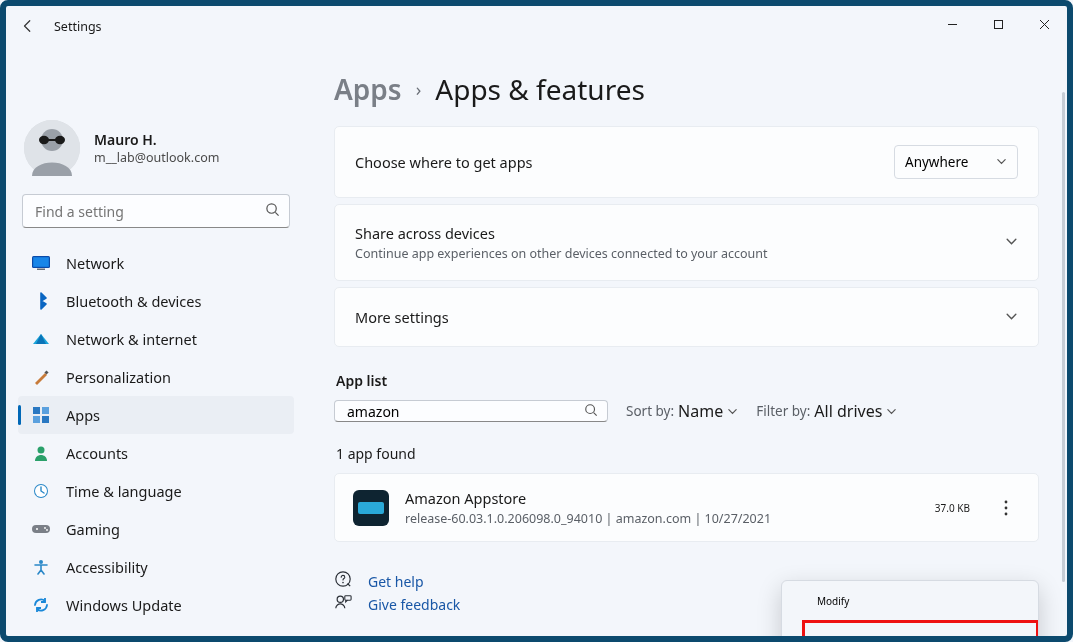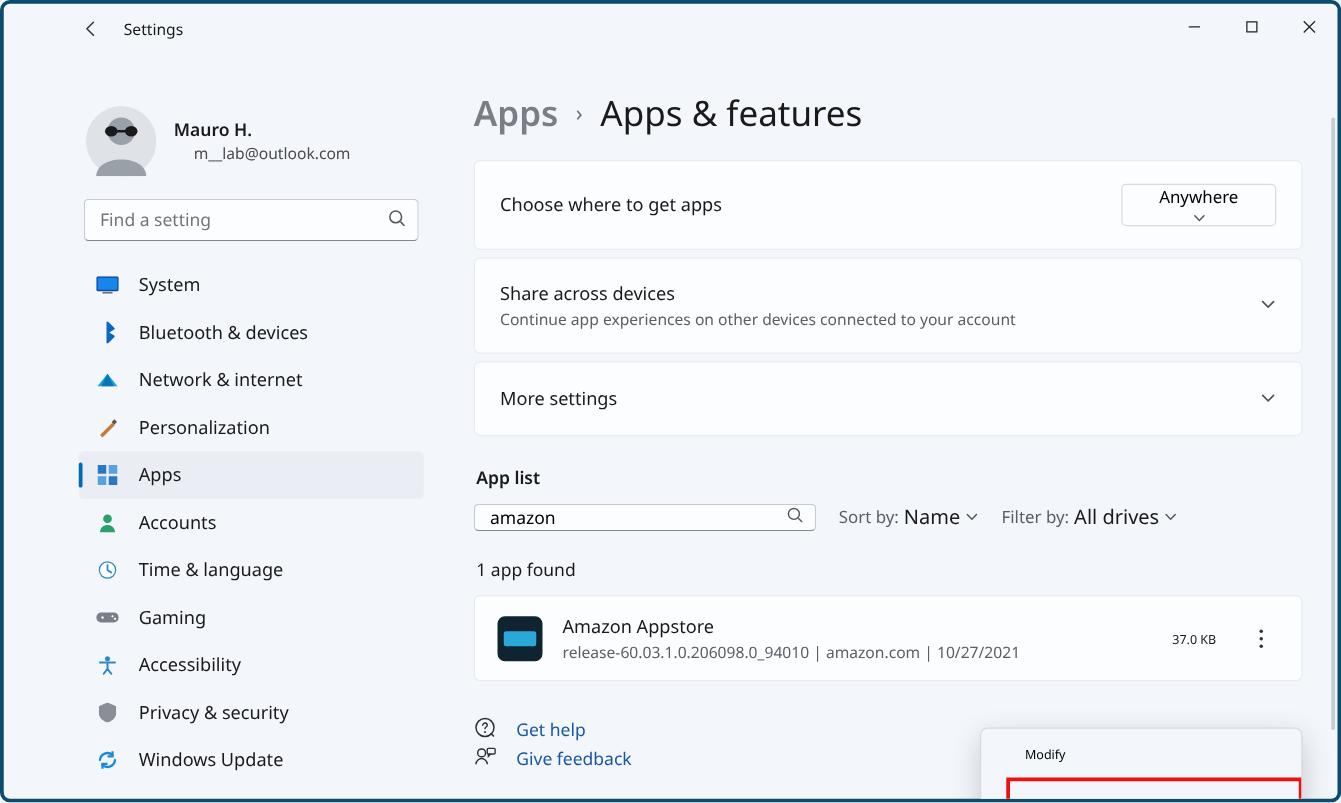--- a/index.html
+++ b/index.html
@@ -1,46 +1,46 @@
 <!DOCTYPE html>
 <html><head>
 <meta charset="utf-8">
 <style>
   * { box-sizing: border-box; margin: 0; padding: 0; font-family: "Segoe UI", system-ui, sans-serif; }
   body { background: #f3f6fb; width: 1073px; height: 642px; overflow: hidden; position: relative; }
-  .window { width: 1073px; height: 642px; background: #f3f6fb; border: 3px solid #0c4a6e; border-radius: 8px; position: relative; padding-left: 48px; }
+  .window { width: 1073px; height: 642px; background: #f3f6fb; border: 6px solid #0c4a6e; border-radius: 8px; position: relative; }
   .titlebar { height: 40px; display: flex; align-items: center; padding: 0 8px; }
   .tb-back { width: 28px; height: 28px; display:flex; align-items:center; justify-content:center; cursor:pointer; border-radius:4px; }
   .tb-title { font-size: 12.5px; margin-left: 12px; color:#1a1a1a;}
   .win-controls { position:absolute; top:0; right:0; display:flex; height:40px;}
   .win-btn { width:46px; height:36px; display:flex; align-items:center; justify-content:center; cursor:pointer;}
   .content { display:flex; height: calc(100% - 40px); align-items: flex-end;}
   .sidebar { width: 300px; padding: 16px 12px 12px 12px; }
   .profile { display:flex; align-items:center; gap:14px; padding: 4px 6px 18px 6px;}
   .avatar { width:56px; height:56px; border-radius:50%; background:#d9dde2; display:flex; align-items:center; justify-content:center; position:relative;}
   .avatar svg{width:56px;height:56px;}
   .profile-name{font-weight:600; font-size:14px; color:#1a1a1a;}
-  .profile-email{font-size:12.5px; color:#4a4a4a;margin-left:16px;}
+  .profile-email{font-size:12.5px; color:#4a4a4a;}
   .search { position:relative; margin: 0 4px 16px 4px;}
   .search input { width:100%; height:34px; border:1px solid #c6cbd3; border-bottom:1.5px solid #888; border-radius:4px; background:#fcfdff; padding: 0 36px 0 12px; font-size:14px; color:#333; outline:none;}
   .search .icon { position:absolute; right:10px; top:50%; transform:translateY(-50%); color:#555;}
   .nav { display:flex; flex-direction:column; gap:0; margin-top:6px;}
   .nav-item { display:flex; align-items:center; gap:16px; height:38px; padding:0 14px; border-radius:4px; cursor:pointer; font-size:14.5px; color:#1a1a1a; position:relative;}
   .nav-item.active{background:#eaeef4;}
   .nav-item.active::before{content:""; position:absolute; left:0; top:9px; bottom:9px; width:3px; background:#0168b7; border-radius:2px;}
   .nav-icon{width:18px; height:18px; display:flex; align-items:center; justify-content:center;}
   .main { flex:1; padding: 22px 28px 20px 28px; overflow:hidden; position:relative;}
   .breadcrumb { display:flex; align-items:center; gap:14px; margin-bottom:18px;}
   .bc-parent{font-size:28px; font-weight:600; color:#7a7f87;}
   .bc-chevron{color:#6a6f77; font-size:18px;}
   .bc-current{font-size:28px; font-weight:400; color:#1a1a1a;}
   .card { background:#fcfdfe; border:1px solid #e8ecf1; border-radius:5px; padding:18px 20px; margin-bottom:6px; display:flex; align-items:center; justify-content:space-between;}
   .card .title{font-size:14.5px; color:#1a1a1a;}
   .card .sub{font-size:12.5px; color:#5a5f66; margin-top:2px;}
-  .select-box{background:#fcfdfe; border:1px solid #d6dbe2; border-radius:4px; height:34px; min-width:124px; display:flex; align-items:center; justify-content:space-between; padding:0 10px; font-size:13.5px; cursor:pointer;flex-direction:column;}
+  .select-box{background:#fcfdfe; border:1px solid #d6dbe2; border-radius:4px; height:34px; min-width:124px; display:flex; align-items:center; justify-content:space-between; padding:0 10px; font-size:13.5px; cursor:pointer;}
   .chevron{color:#4a4f56;}
   .section-label{font-size:14px; color:#1a1a1a; margin:24px 0 10px 2px; font-weight:600;}
   .filter-row{display:flex; align-items:center; gap:18px;}
   .search-app{position:relative; width:274px;}
   .search-app input{width:100%; height:22px; border:1px solid #c6cbd3; border-bottom:1.5px solid #888; border-radius:4px; background:#fcfdff; padding:0 34px 0 12px; font-size:14px; outline:none;}
   .search-app .icon{position:absolute; right:10px; top:50%; transform:translateY(-50%); color:#555;}
   .filter-lbl{font-size:13.5px; color:#5a5f66;}
   .filter-val{color:#1a1a1a;}
   .filter-ctrl{display:flex; align-items:center; gap:4px; cursor:pointer;}
   .count{font-size:14px; margin:22px 0 10px 2px; color:#1a1a1a;}
@@ -121,21 +121,21 @@
 
       <div class="nav" id="nav">
           <div class="nav-item">
             <span class="nav-icon">
               <svg width="18" height="14" viewBox="0 0 18 14">
                 <rect x="0" y="0" width="18" height="12" rx="1.5" fill="#0a4aa8"></rect>
                 <rect x="1.2" y="1.2" width="15.6" height="9.6" fill="#1886e8"></rect>
                 <rect x="5" y="12.5" width="8" height="1.5" fill="#6a6f77"></rect>
               </svg>
             </span>
-            <span>System</span>
+            <span>Network</span>
           </div>
           <div class="nav-item">
             <span class="nav-icon">
               <svg width="14" height="18" viewBox="0 0 12 18">
                 <path d="M6 1v16l5-5-5-3 5-3-5-5z" stroke="#0a66c2" stroke-width="1.6" fill="#0a66c2" stroke-linejoin="round"></path>
               </svg>
             </span>
             <span>Bluetooth &amp; devices</span>
           </div>
           <div class="nav-item">
@@ -198,28 +198,20 @@
             <span>Gaming</span>
           </div>
           <div class="nav-item">
             <span class="nav-icon">
               <svg width="16" height="16" viewBox="0 0 16 16">
                 <circle cx="8" cy="3" r="2" fill="#2a88c8"></circle>
                 <path d="M2 6h12M8 6v5M8 11l-3 4M8 11l3 4" stroke="#2a88c8" stroke-width="1.6" stroke-linecap="round"></path>
               </svg>
             </span>
             <span>Accessibility</span>
-          </div>
-          <div class="nav-item">
-            <span class="nav-icon">
-              <svg width="14" height="16" viewBox="0 0 14 16">
-                <path d="M7 0 L14 3 V8 C14 12 11 15 7 16 C3 15 0 12 0 8 V3 Z" fill="#8a8f97"></path>
-              </svg>
-            </span>
-            <span>Privacy &amp; security</span>
           </div>
           <div class="nav-item">
             <span class="nav-icon">
               <svg width="16" height="16" viewBox="0 0 16 16">
                 <path d="M2 8a6 6 0 0 1 10-4" stroke="#1a88d8" stroke-width="1.8" fill="none" stroke-linecap="round"></path>
                 <path d="M14 8a6 6 0 0 1-10 4" stroke="#1a88d8" stroke-width="1.8" fill="none" stroke-linecap="round"></path>
                 <path d="M12 1v4h-4M4 15v-4h4" stroke="#1a88d8" stroke-width="1.8" fill="none"></path>
               </svg>
             </span>
             <span>Windows Update</span>

